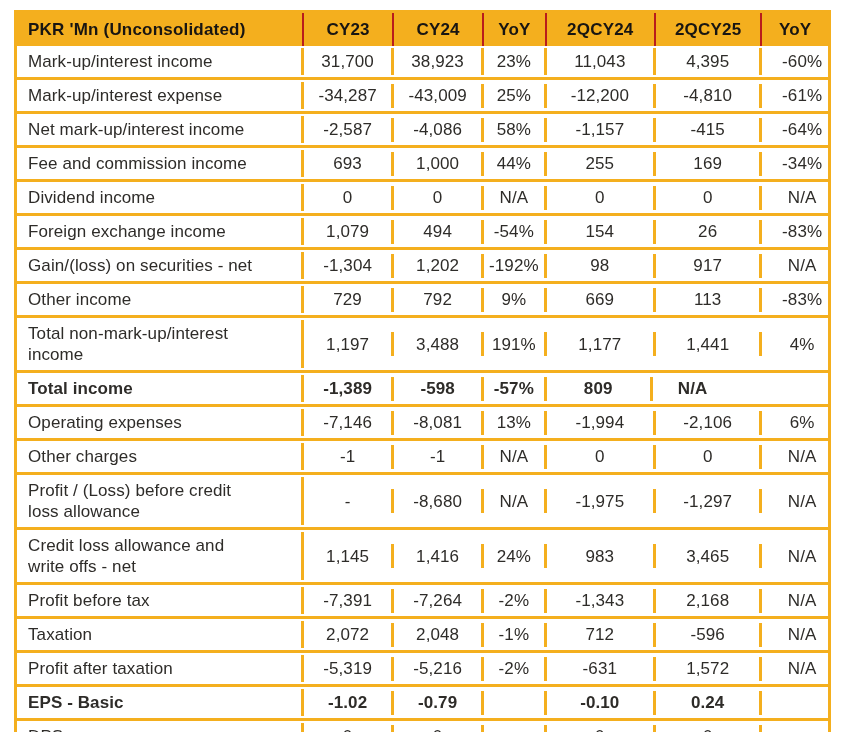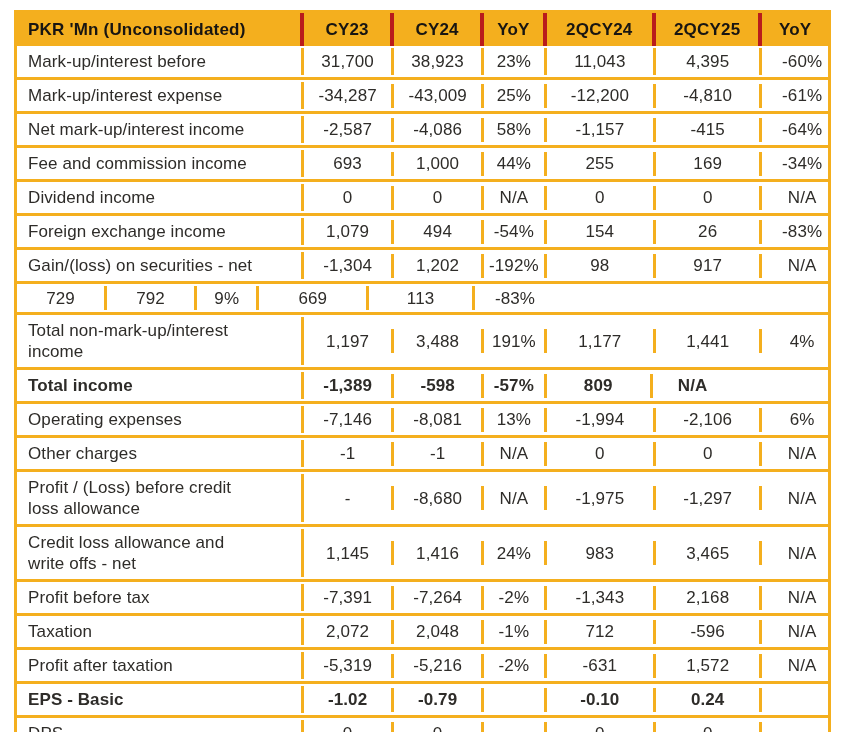--- a/index.html
+++ b/index.html
@@ -25,21 +25,21 @@
   }
   .thead{
     display:flex;
     background:var(--gold);
   }
   .hcell{
     display:flex;align-items:center;justify-content:center;
     min-height:33px;
     font-weight:700;font-size:17px;letter-spacing:.2px;
     color:var(--htext);
-    border-right:4px solid #b91c1c;
+    border-right:2px solid #b91c1c;
     padding:1px 2px;
   }
   .hcell:last-child{border-right:none;}
   .hcell.label{justify-content:flex-start;padding-left:11px;}
   .trow{display:flex;}
   .trow + .trow{border-top:3px solid var(--gold);align-items:center;}
   .cell{
     display:flex;align-items:center;
     margin:2px 0;
     border-right:3px solid var(--gold);
@@ -73,21 +73,21 @@
       <div class="hcell label w0">PKR 'Mn (Unconsolidated)</div>
       <div class="hcell num w1">CY23</div>
       <div class="hcell num w2">CY24</div>
       <div class="hcell num w3">YoY</div>
       <div class="hcell num w4">2QCY24</div>
       <div class="hcell num w5">2QCY25</div>
       <div class="hcell num w6">YoY</div>
     </div>
   <div id="tbody">
       <div class="trow">
-        <div class="cell label w0">Mark-up/interest before</div>
+        <div class="cell label w0">Mark-up/interest income</div>
         <div class="cell num w1">31,700</div>
         <div class="cell num w2">38,923</div>
         <div class="cell num w3">23%</div>
         <div class="cell num w4">11,043</div>
         <div class="cell num w5">4,395</div>
         <div class="cell num w6">-60%</div>
       </div>
       <div class="trow">
         <div class="cell label w0">Mark-up/interest expense</div>
         <div class="cell num w1">-34,287</div>
@@ -136,20 +136,21 @@
       <div class="trow">
         <div class="cell label w0">Gain/(loss) on securities - net</div>
         <div class="cell num w1">-1,304</div>
         <div class="cell num w2">1,202</div>
         <div class="cell num w3">-192%</div>
         <div class="cell num w4">98</div>
         <div class="cell num w5">917</div>
         <div class="cell num w6">N/A</div>
       </div>
       <div class="trow">
+        <div class="cell label w0">Other income</div>
         <div class="cell num w1">729</div>
         <div class="cell num w2">792</div>
         <div class="cell num w3">9%</div>
         <div class="cell num w4">669</div>
         <div class="cell num w5">113</div>
         <div class="cell num w6">-83%</div>
       </div>
       <div class="trow">
         <div class="cell label w0">Total non-mark-up/interest income</div>
         <div class="cell num w1">1,197</div>

